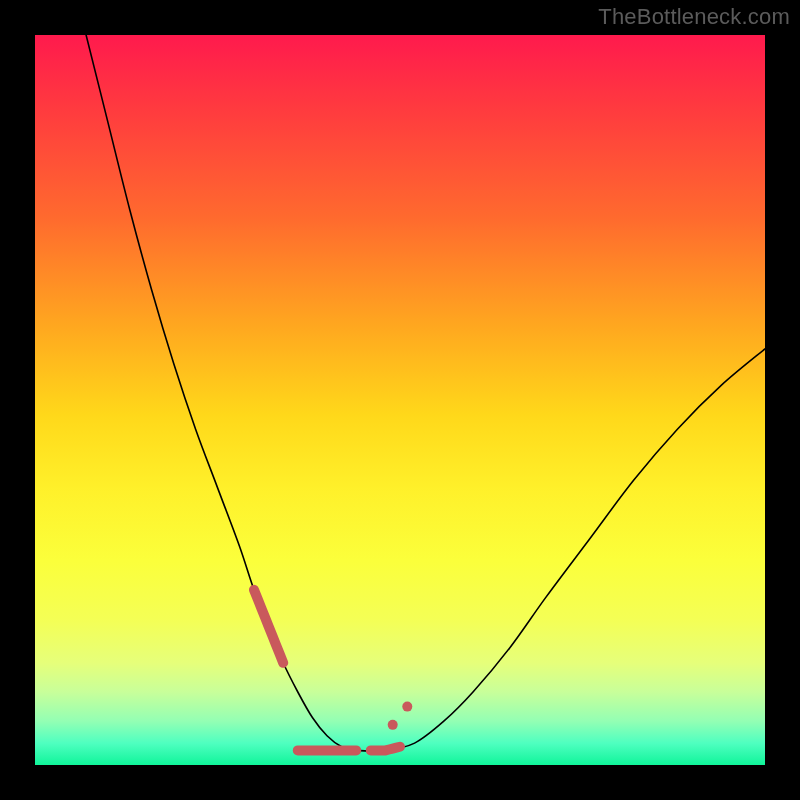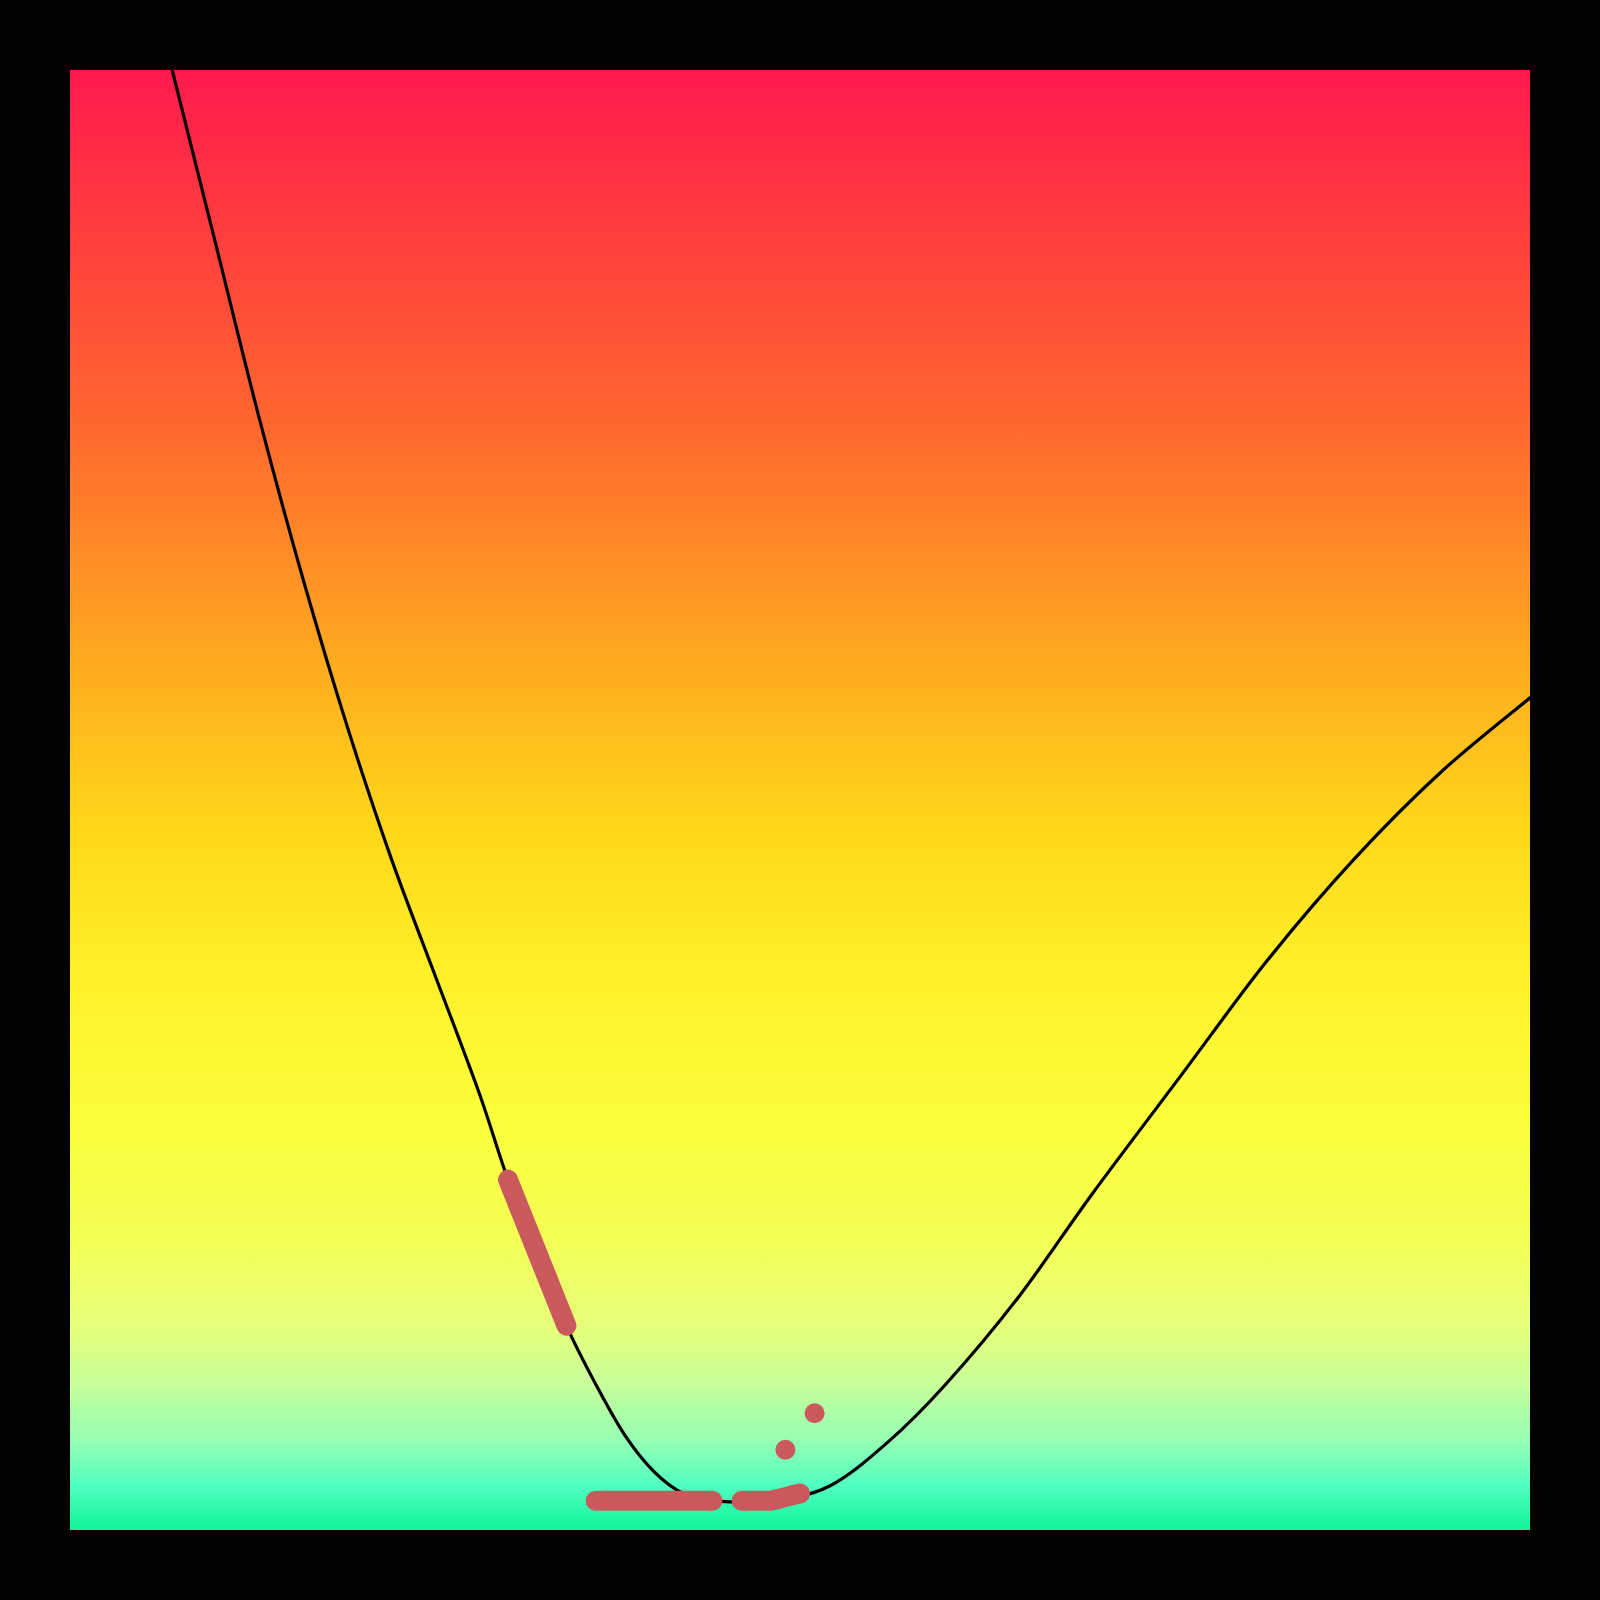--- a/index.html
+++ b/index.html
@@ -74,20 +74,21 @@
     stroke: #c9595c;
     stroke-width: 10;
     stroke-linecap: round;
     fill: none;
   }
 </style>
 </head>
 <body>
 
 <div class="frame">
+  <div class="watermark">TheBottleneck.com</div>
 
   <div class="plot">
     <div class="gradient"></div>
 
     <svg class="curve" viewBox="0 0 730 730" preserveAspectRatio="none">
       <path id="curvePath" class="curve-path" d="M 51.1,0 C 54.75,14.600000000000003 65.7,58.40000000000002 73,87.60000000000002 C 80.3,116.80000000000003 87.60000000000001,147.21666666666673 94.9,175.20000000000005 C 102.2,203.18333333333337 109.5,229.95000000000002 116.8,255.5 C 124.1,281.04999999999995 131.39999999999998,305.38333333333327 138.7,328.49999999999994 C 146,351.6166666666666 153.29999999999998,373.51666666666665 160.6,394.2 C 167.9,414.8833333333333 175.2,433.1333333333333 182.5,452.6 C 189.8,472.0666666666667 198.31666666666666,493.9666666666667 204.4,511 C 210.48333333333335,528.0333333333333 214.13333333333333,541.4166666666666 219,554.8 C 223.86666666666667,568.1833333333333 228.73333333333332,579.1333333333333 233.6,591.3 C 238.46666666666667,603.4666666666666 243.33333333333334,616.8499999999999 248.20000000000002,627.8 C 253.0666666666667,638.75 257.93333333333334,647.875 262.8,657 C 267.6666666666667,666.125 272.5333333333333,675.25 277.4,682.55 C 282.26666666666665,689.8499999999999 287.1333333333333,695.9333333333333 292,700.8 C 296.8666666666667,705.6666666666666 301.7333333333333,709.3166666666666 306.59999999999997,711.75 C 311.46666666666664,714.1833333333334 313.9,714.7916666666666 321.2,715.4 C 328.5,716.0083333333333 340.66666666666663,716.6166666666667 350.4,715.4 C 360.1333333333333,714.1833333333333 369.8666666666667,712.9666666666667 379.6,708.1 C 389.33333333333337,703.2333333333333 399.06666666666666,694.7166666666667 408.8,686.2 C 418.53333333333336,677.6833333333334 427.05,669.1666666666666 438,657 C 448.95,644.8333333333334 462.33333333333337,629.0166666666667 474.5,613.2 C 486.66666666666663,597.3833333333334 497.6166666666666,580.35 510.99999999999994,562.1 C 524.3833333333332,543.85 540.1999999999999,523.1666666666666 554.8,503.7 C 569.4,484.23333333333335 583.9999999999999,463.55 598.5999999999999,445.3 C 613.1999999999999,427.05 627.8,410.01666666666665 642.4,394.2 C 657,378.3833333333333 671.5999999999999,363.7833333333333 686.1999999999999,350.4 C 700.8,337.01666666666665 722.7,319.98333333333335 730,313.90000000000003"></path>
       <g id="markerGroup">
           <path class="marker-seg" d="M 219,554.8 L 222.65,563.925 L 226.3,573.05 L 229.95,582.175 L 233.6,591.3 L 237.25,600.425 L 240.9,609.55 L 244.55,618.675 L 248.20000000000002,627.8"></path>
           <path class="marker-seg" d="M 262.8,715.4 L 321.2,715.4"></path>
           <path class="marker-seg" d="M 335.8,715.4 L 339.45000000000005,715.4 L 343.09999999999997,715.4 L 346.75,715.4 L 350.4,715.4 L 354.05,714.4875 L 357.7,713.575 L 361.35,712.6625 L 365,711.75"></path>

